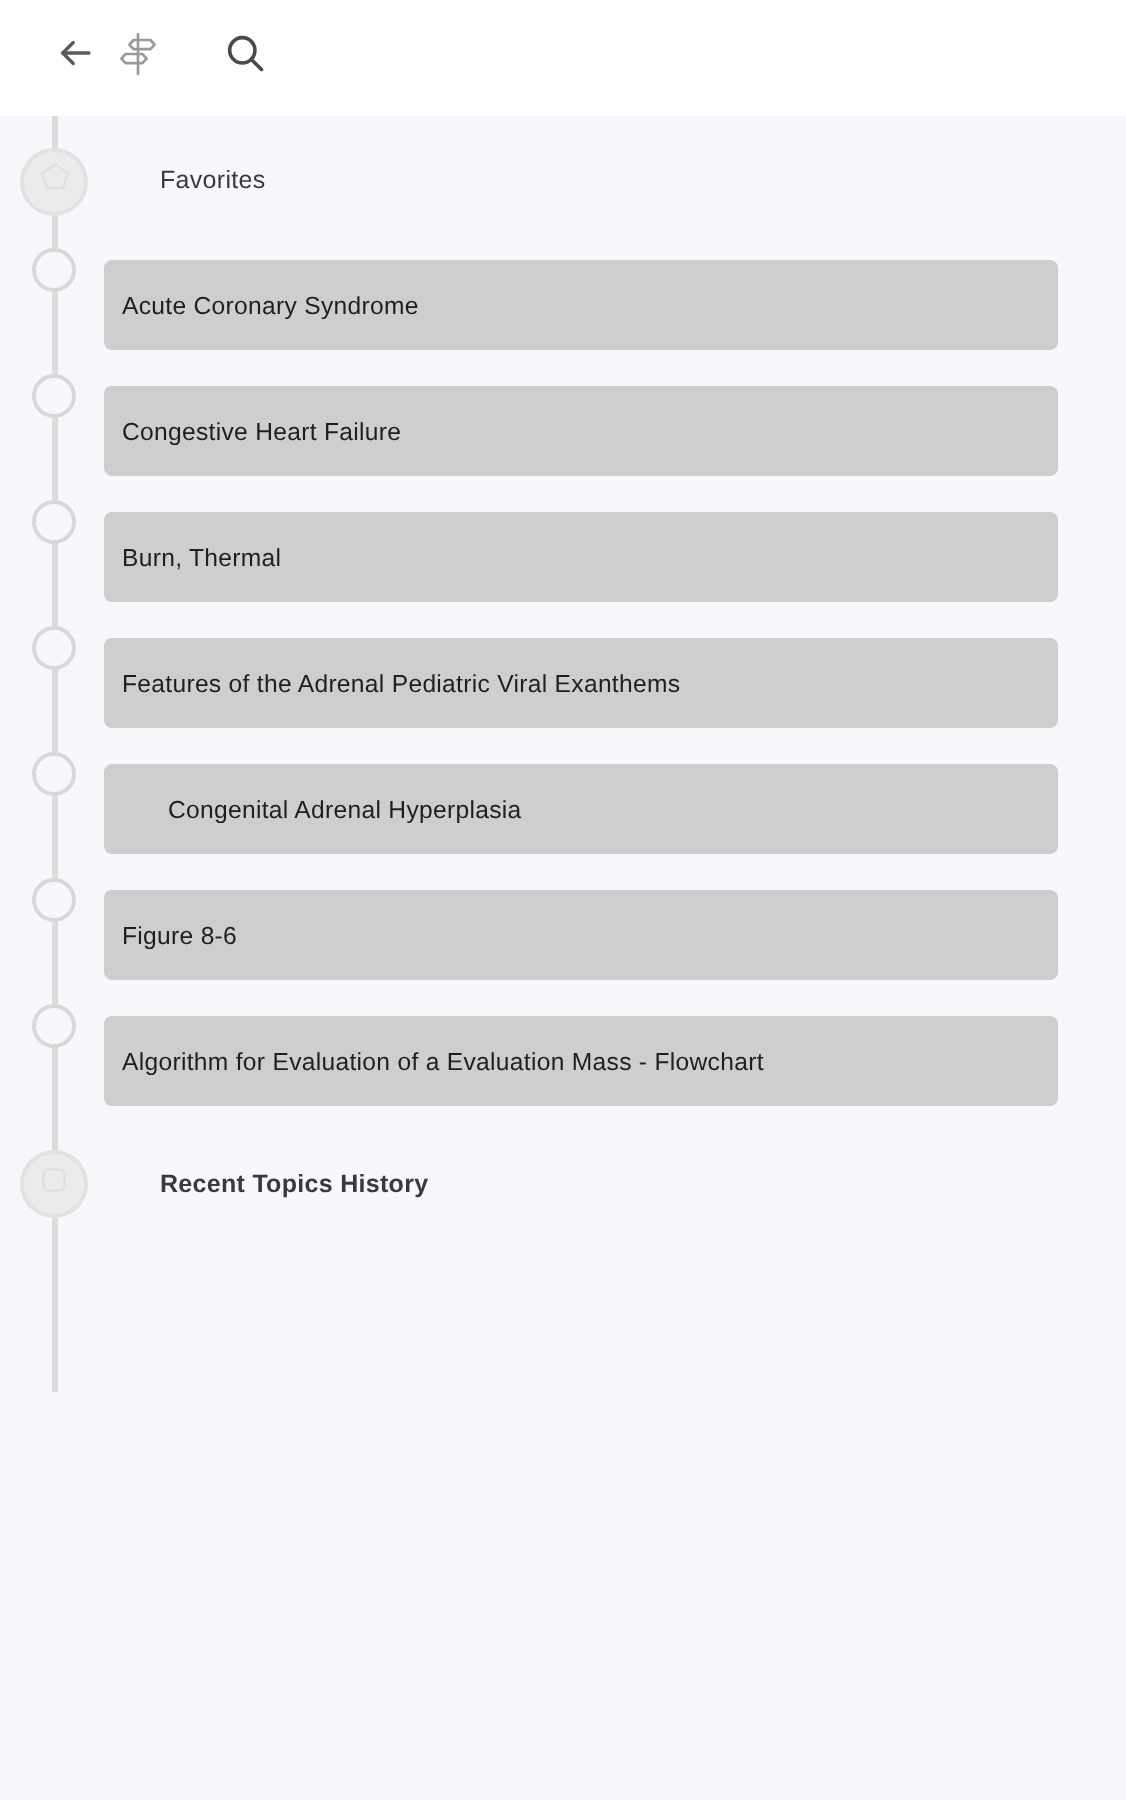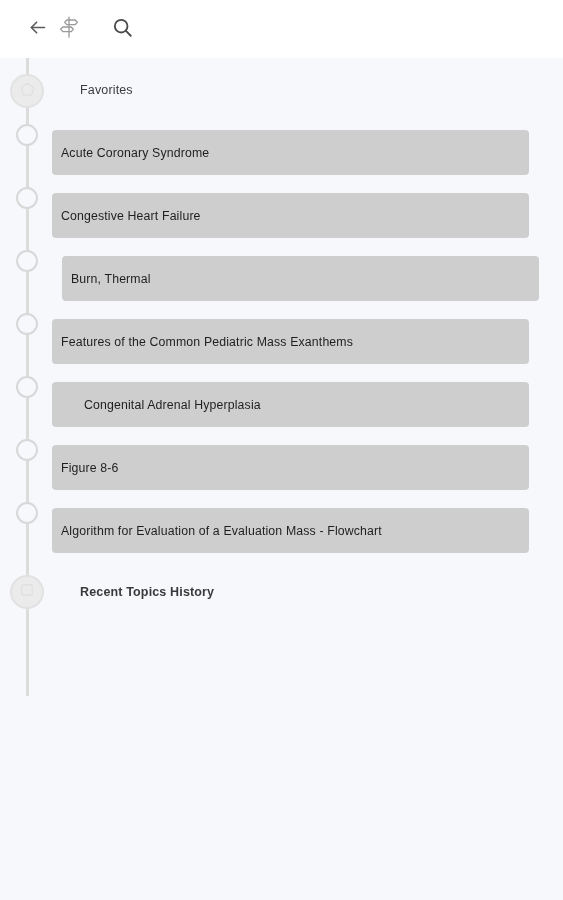--- a/index.html
+++ b/index.html
@@ -223,29 +223,29 @@
 
       <div class="node" style="top:140px;">
         <div class="item-dot"></div>
         <div class="item-chip" style="top:-5px;">
           <span class="item-chip-label">Congestive Heart Failure</span>
         </div>
       </div>
 
       <div class="node" style="top:203px;">
         <div class="item-dot"></div>
-        <div class="item-chip" style="top:-5px;margin-left:10px;">
+        <div class="item-chip" style="top:-5px;">
           <span class="item-chip-label">Burn, Thermal</span>
         </div>
       </div>
 
       <div class="node" style="top:266px;">
         <div class="item-dot"></div>
         <div class="item-chip" style="top:-5px;">
-          <span class="item-chip-label">Features of the Common Pediatric Mass Exanthems</span>
+          <span class="item-chip-label">Features of the Adrenal Pediatric Viral Exanthems</span>
         </div>
       </div>
 
       <div class="node" style="top:329px;">
         <div class="item-dot"></div>
         <div class="item-chip" style="top:-5px;padding-left:32px;">
           <span class="item-chip-label">Congenital Adrenal Hyperplasia</span>
         </div>
       </div>
 

